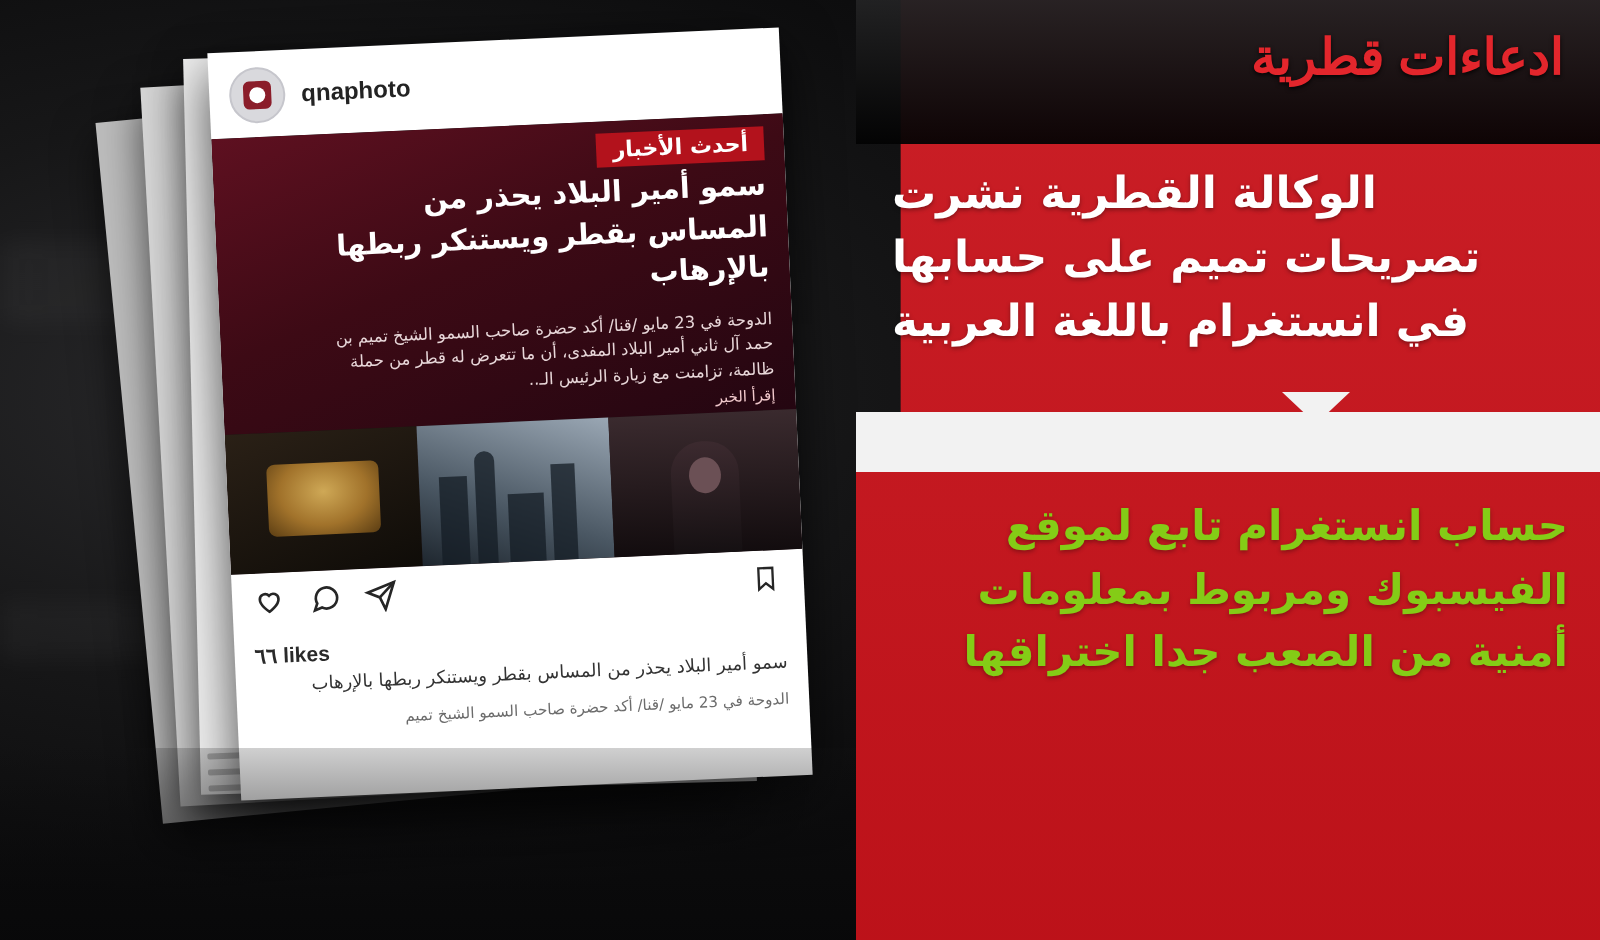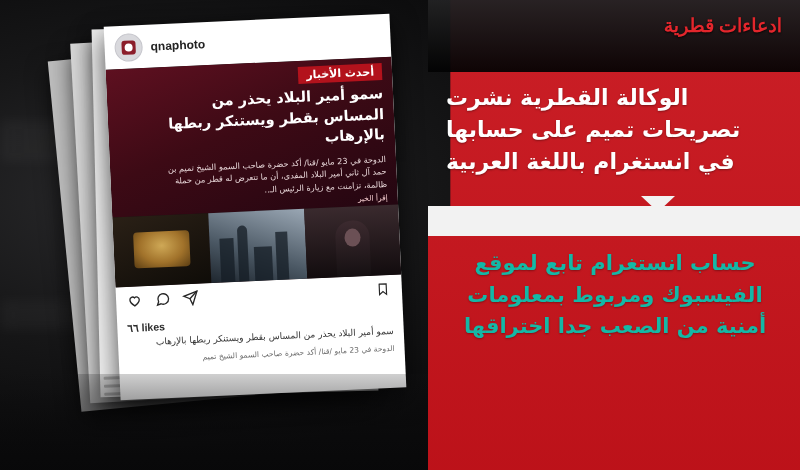--- a/index.html
+++ b/index.html
@@ -70,27 +70,27 @@
     height: 72px;
     background: linear-gradient(180deg, rgba(60,60,62,.55), rgba(10,10,11,.25));
   }
 
   
   .eyebrow {
     position: absolute;
     right: 18px;
     top: 14px;
     color: #e3262c;
-    font-size: 19px;
+    font-size: 25px;
     font-weight: bold;
     direction: rtl;
     text-align: right;
     letter-spacing: .5px;
     text-shadow: 0 1px 2px rgba(0,0,0,.8);
-    font-family: Liberation Serif, serif;
+    font-family: Liberation Sans, sans-serif;
   }
 
   
   .headline {
     position: absolute;
     right: 16px;
     top: 82px;
     width: 338px;
     color: #ffffff;
     direction: rtl;
@@ -120,23 +120,23 @@
     border-right: 17px solid transparent;
     border-top: 16px solid #f2f2f2;
   }
 
   
   .subline {
     position: absolute;
     right: 16px;
     top: 248px;
     width: 338px;
-    color: #14b8a6;
-    direction: rtl;
-    text-align: center;
+    color: #84cc16;
+    direction: rtl;
+    text-align: right;
     font-size: 21px;
     line-height: 1.5;
     font-weight: bold;
     text-shadow: 0 1px 2px rgba(0,0,0,.3);
   }
 
   
   .lower-dark {
     position: absolute;
     left: 0;

